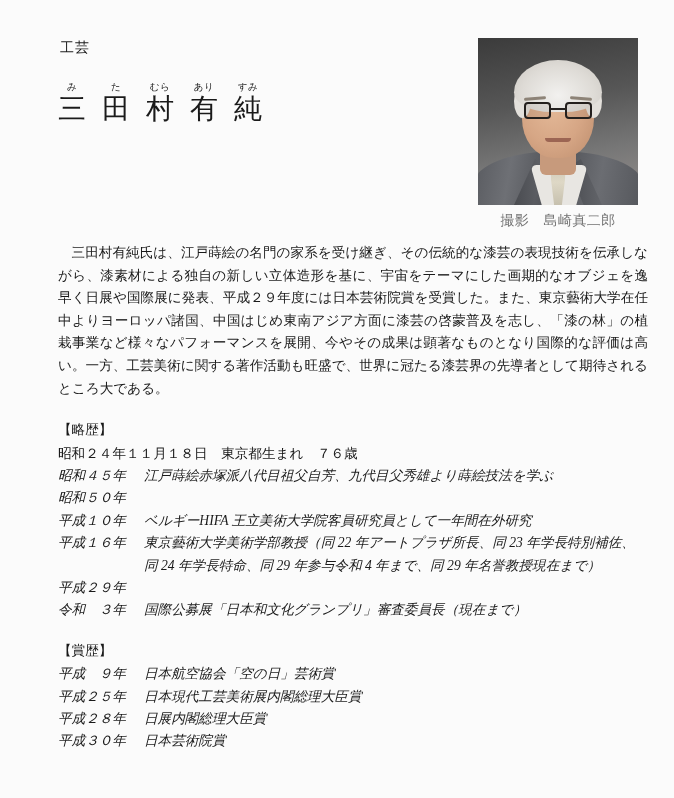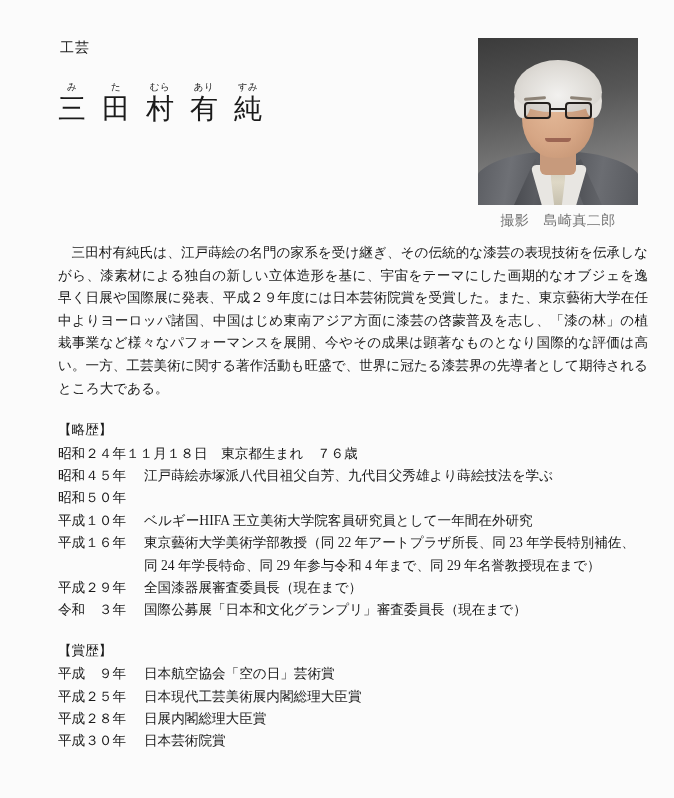--- a/index.html
+++ b/index.html
@@ -234,20 +234,21 @@
     line-height: 22.6px;
   }
 
   .block-gap-lg { height: 19px; }
   .block-gap-sm { height: 18px; }
 
   .entry-list {
     margin: 0;
     padding: 0;
     list-style: none;
+    font-style: italic;
   }
   .entry {
     display: flex;
     align-items: flex-start;
     line-height: 22.4px;
   }
   .entry-year {
     flex: 0 0 auto;
     width: 82px;
     white-space: pre;
@@ -348,23 +349,20 @@
     </li>
     <li class="entry">
       <span class="entry-year">平成１６年</span>
       <span class="entry-text">
         <span class="cont">東京藝術大学美術学部教授（同 22 年アートプラザ所長、同 23 年学長特別補佐、</span>
         <span class="cont">同 24 年学長特命、同 29 年参与令和 4 年まで、同 29 年名誉教授現在まで）</span>
       </span>
     </li>
     <li class="entry">
       <span class="entry-year">平成２９年</span>
-      <span class="entry-text">
-        <span class="cont">全国漆器展審査委員長（現在まで）</span>
-      </span>
     </li>
     <li class="entry">
       <span class="entry-year">令和　３年</span>
       <span class="entry-text">
         <span class="cont">国際公募展「日本和文化グランプリ」審査委員長（現在まで）</span>
       </span>
     </li>
   </ul>
 
   <div class="block-gap-sm"></div>

